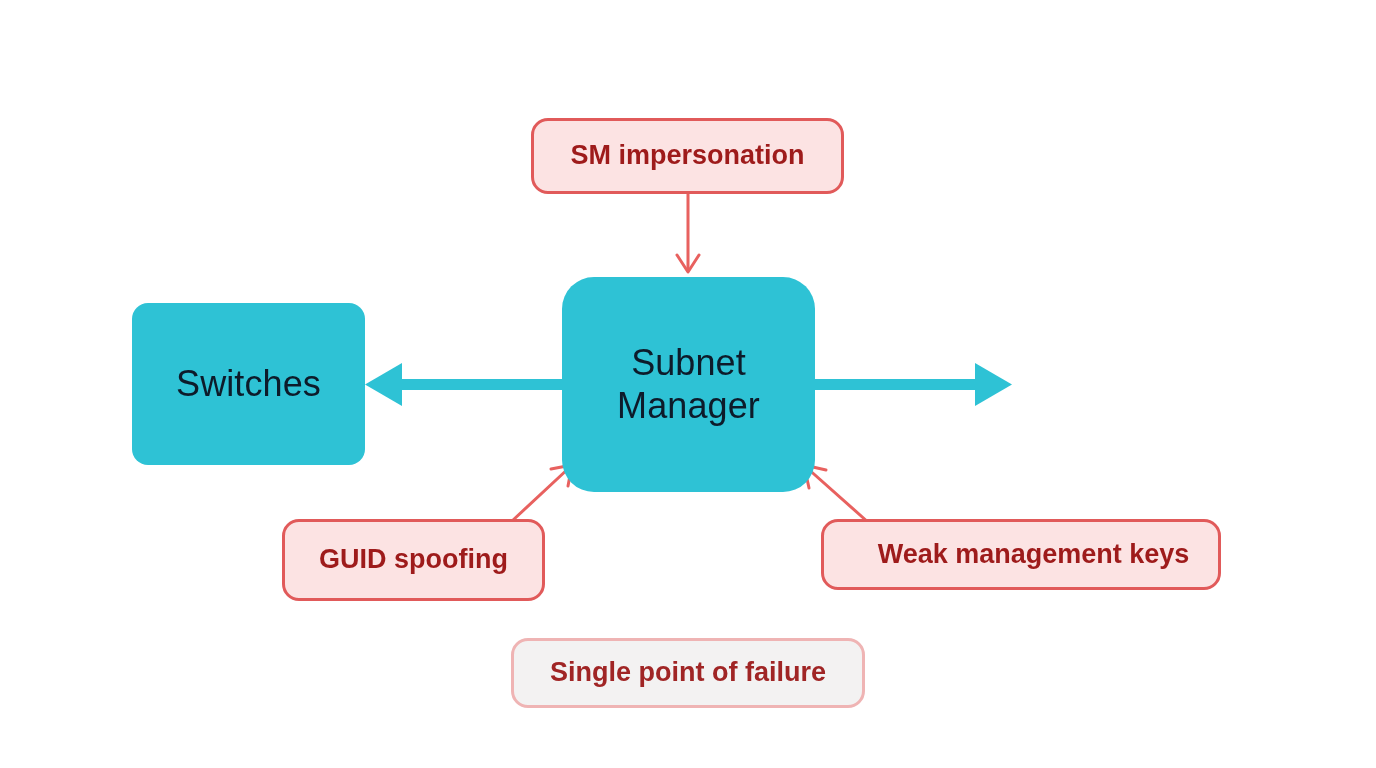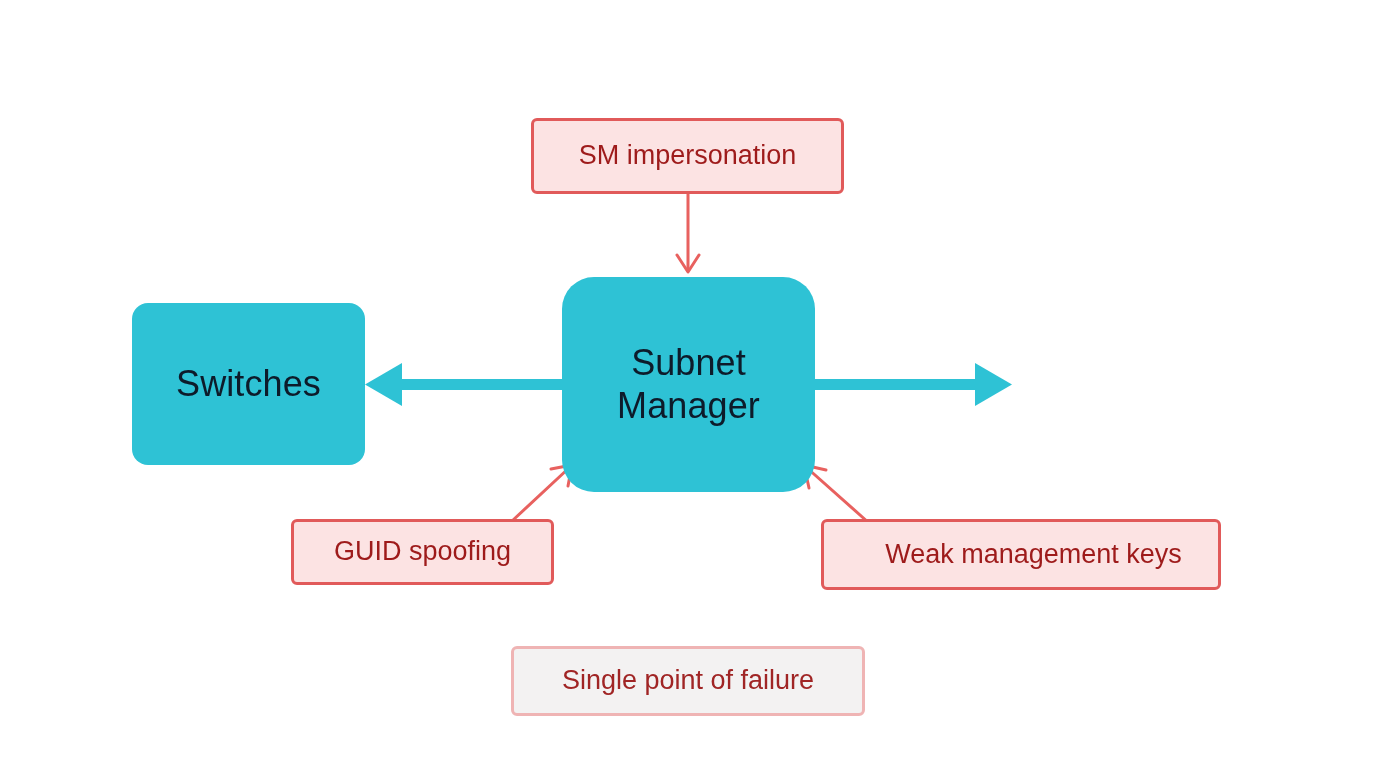--- a/index.html
+++ b/index.html
@@ -54,27 +54,28 @@
   }
 
   
   .chip {
     position: absolute;
     box-sizing: border-box;
     display: flex;
     align-items: center;
     justify-content: center;
     text-align: left;
-    border-radius: 6px;
+    border-radius: 17px;
     border: 3px solid #e15a5a;
     background: #fce3e3;
     color: #9e1b1b;
     font-size: 27px;
     line-height: 1.15;
     z-index: 4;
+    font-weight: bold;
   }
   .chip.muted {
     border-color: #efb4b4;
     background: #f3f2f2;
     color: #a02525;
   }
   .chip-label {
     display: block;
     padding: 0 8px;
     white-space: nowrap;
@@ -120,25 +121,25 @@
   <div class="node center" style="left:562px; top:277px; width:253px; height:215px;">
     <span class="node-label">Subnet
 Manager</span>
   </div>
 
 
   <div class="chip" style="left:531px; top:118px; width:313px; height:76px;">
     <span class="chip-label">SM impersonation</span>
   </div>
 
-  <div class="chip" style="left:291px; top:519px; width:263px; height:66px;">
+  <div class="chip" style="left:282px; top:519px; width:263px; height:82px;">
     <span class="chip-label">GUID spoofing</span>
   </div>
 
   <div class="chip" style="left:821px; top:519px; width:400px; height:71px;padding-left:25px;">
     <span class="chip-label">Weak management keys</span>
   </div>
 
-  <div class="chip muted" style="left:511px; top:638px; width:354px; height:70px;margin-top:8px;">
+  <div class="chip muted" style="left:511px; top:638px; width:354px; height:70px;">
     <span class="chip-label">Single point of failure</span>
   </div>
 
 </div>
 
 </body></html>

